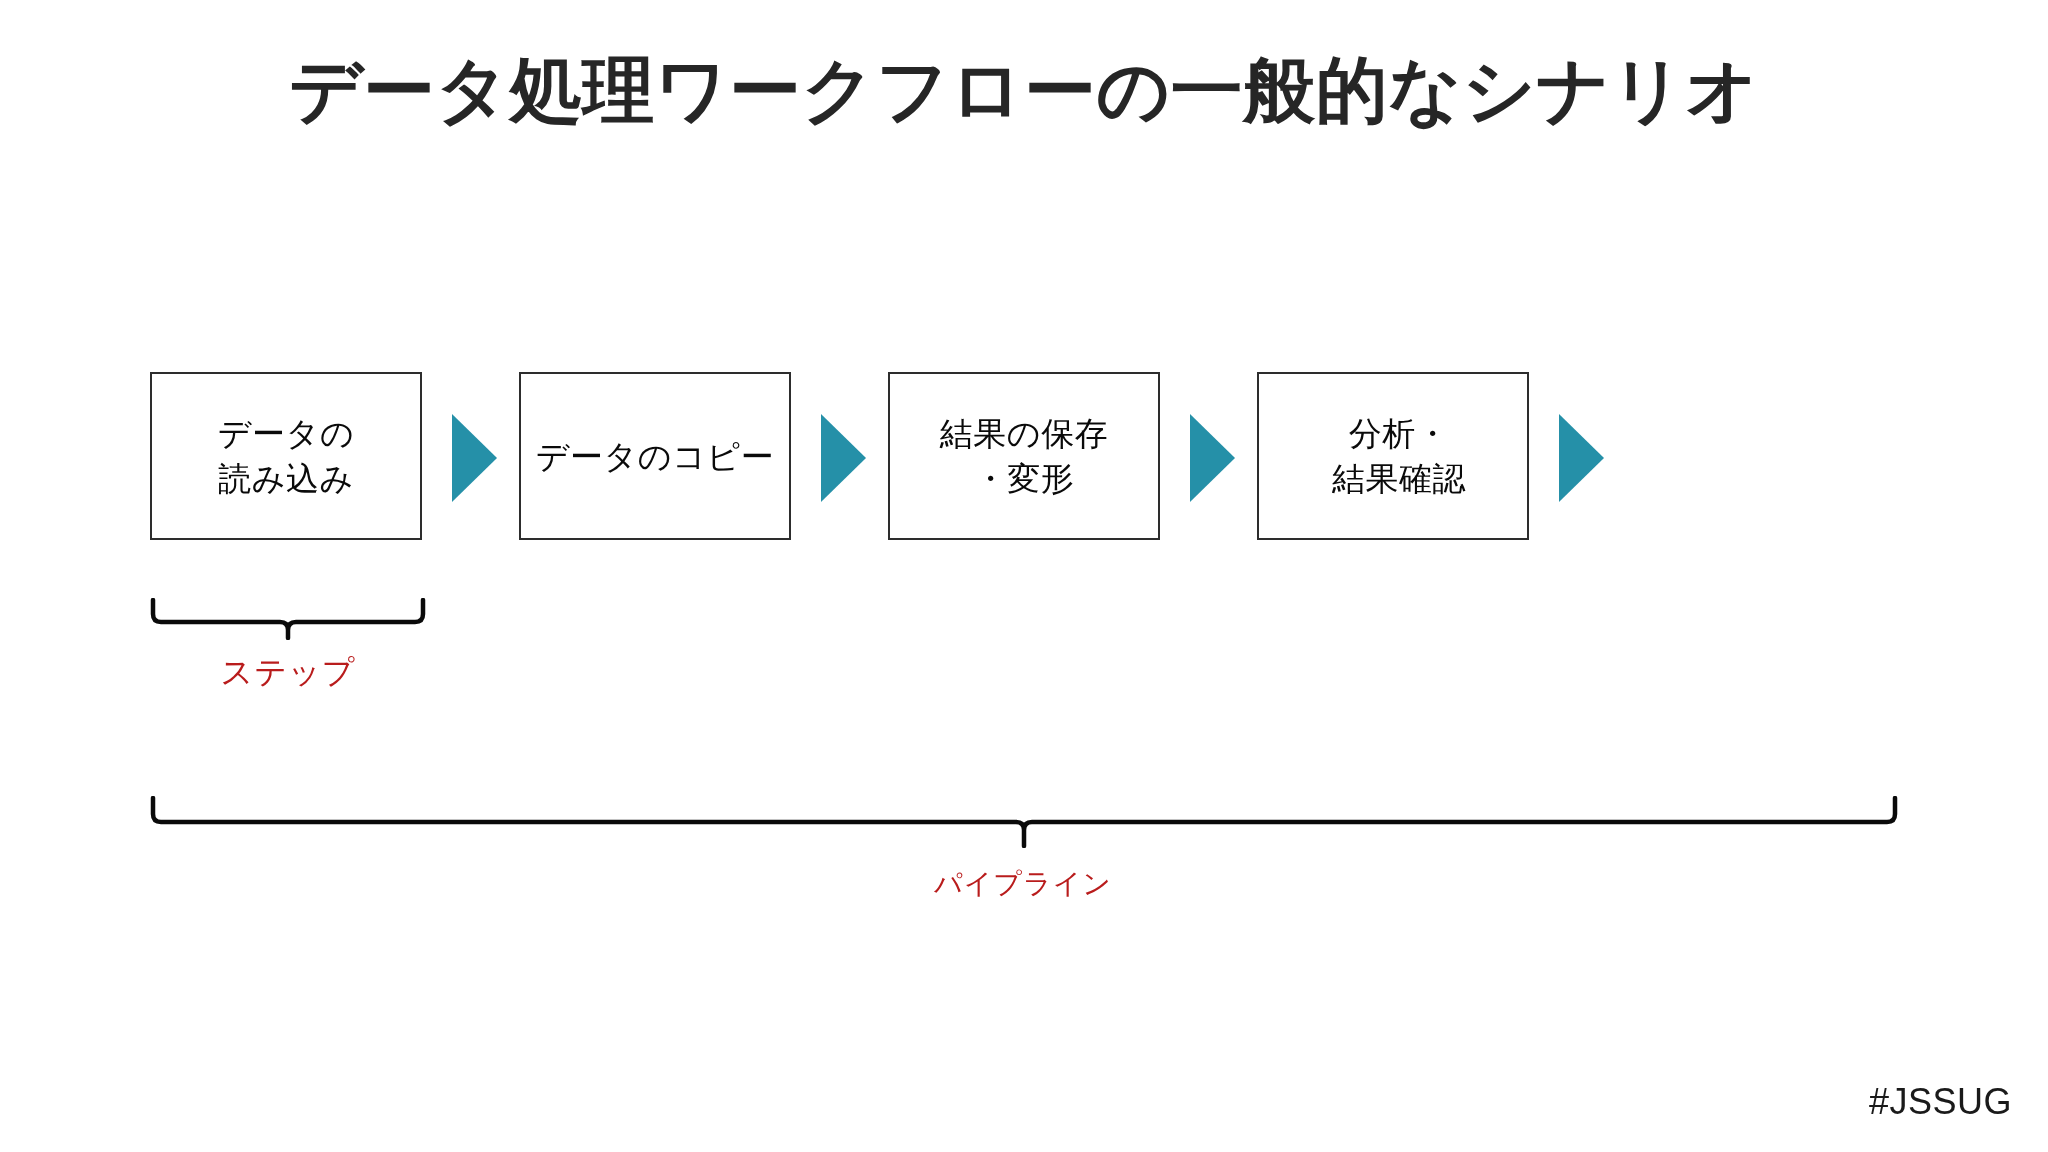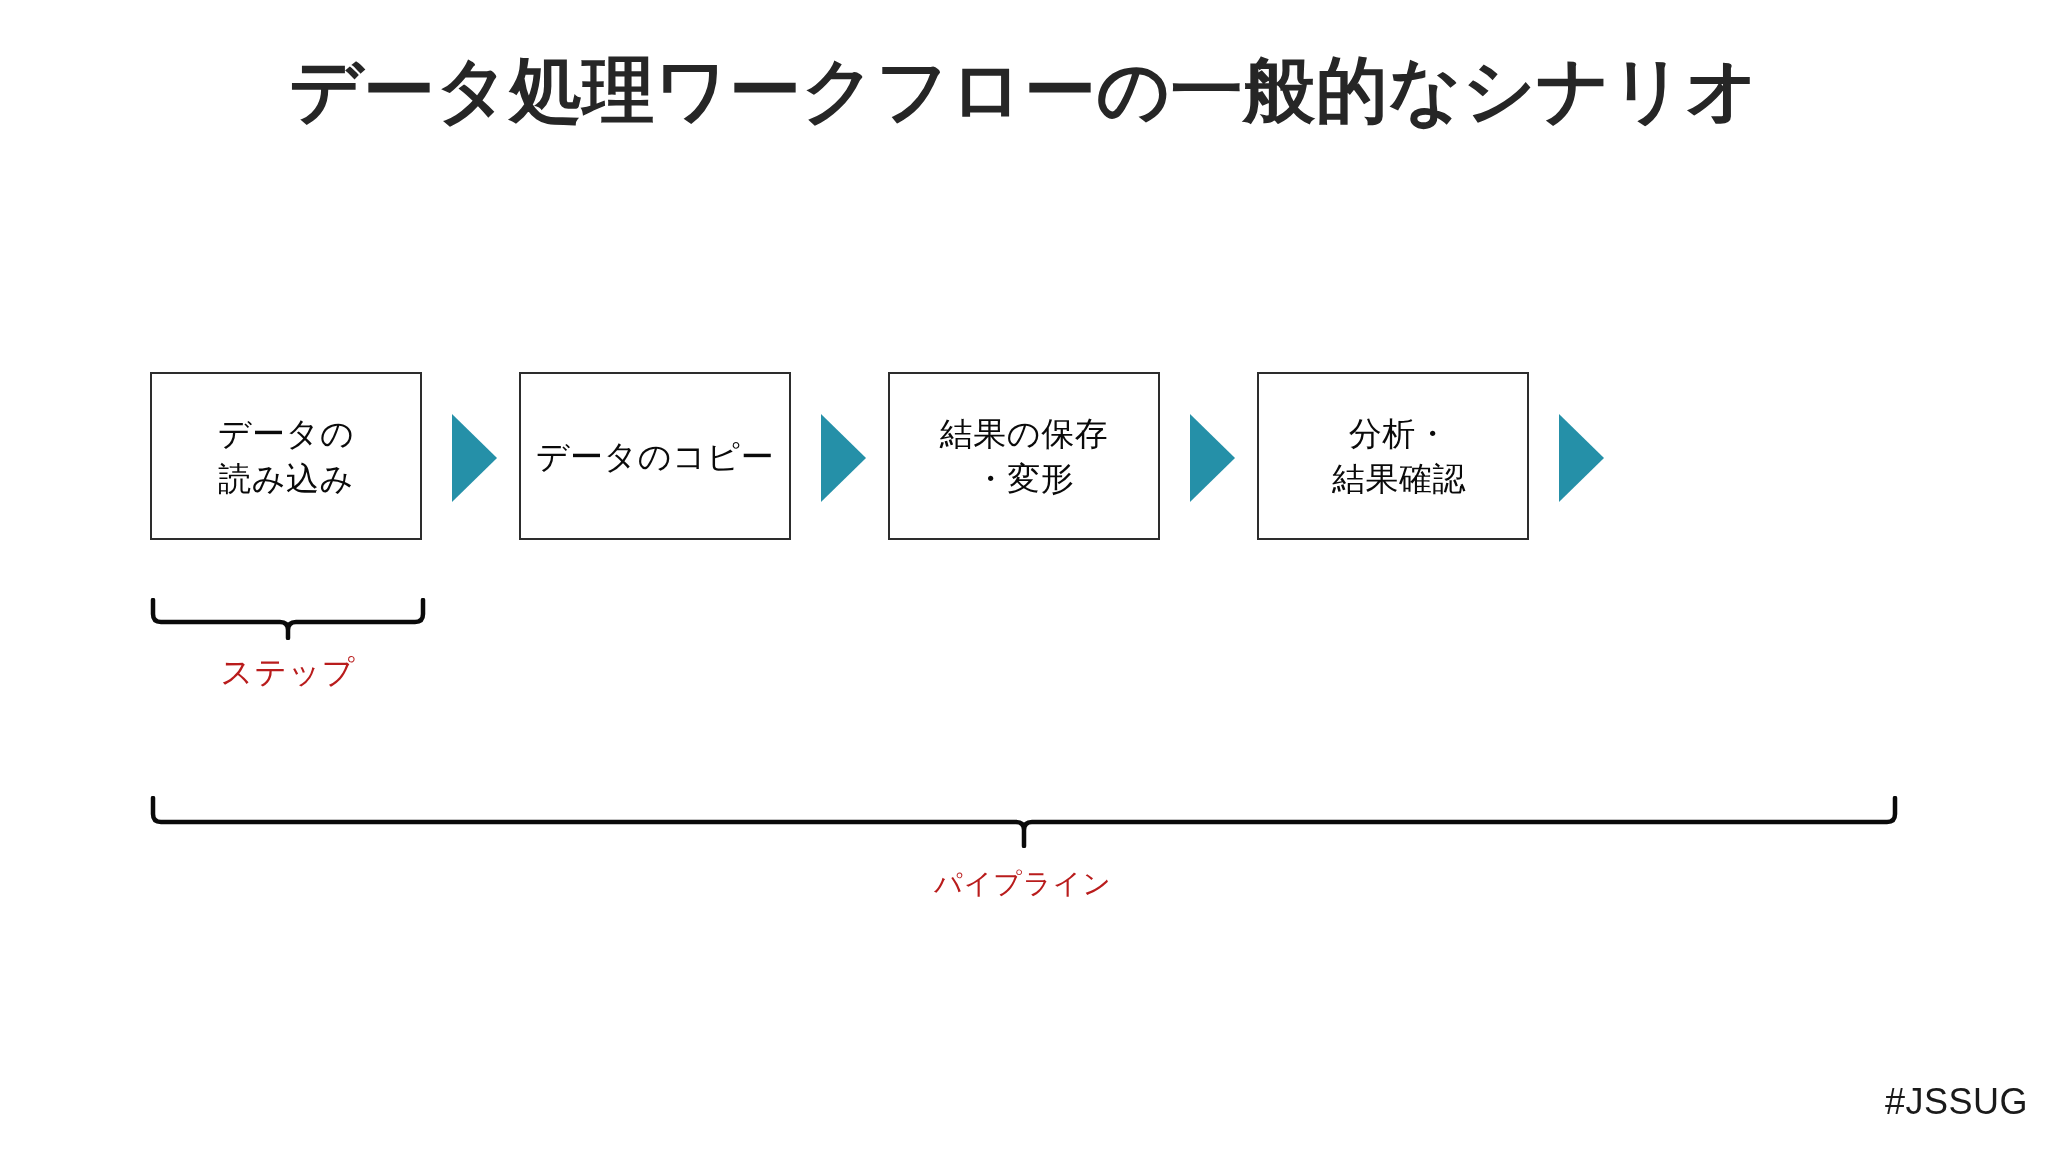--- a/index.html
+++ b/index.html
@@ -106,21 +106,21 @@
     top: 862px;
     width: 1746px;
     font-size: 28px;
     line-height: 44px;
     letter-spacing: 1px;
   }
 
   
   .footer-tag {
     position: absolute;
-    right: 20px;
+    right: 36px;
     bottom: 28px;
     font-size: 36px;
     line-height: 44px;
     font-weight: 400;
     color: #1a1a1a;
     letter-spacing: 0.5px;
   }
 </style>
 </head>
 <body>

